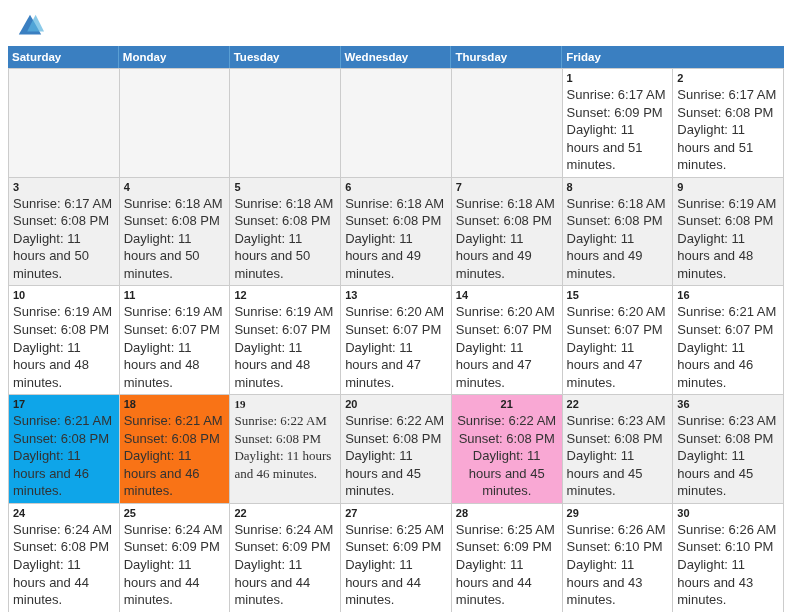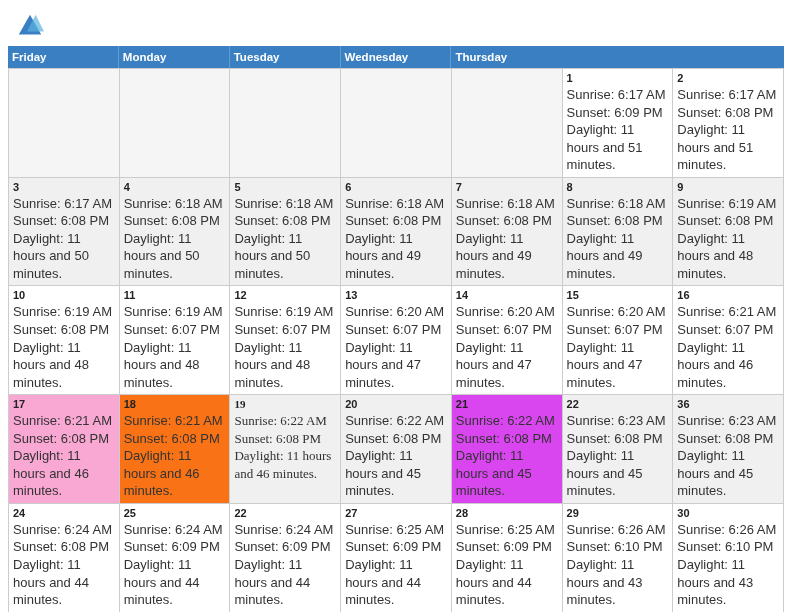--- a/index.html
+++ b/index.html
@@ -133,25 +133,26 @@
       </div>
     </div>
     <div class="title-block">
       <div class="month-title"></div>
       <div class="location"></div>
     </div>
   </div>
 
   <div class="calendar">
     <div class="cal-header" id="cal-header">
-        <div class="cal-header-cell">Friday</div>
+        <div class="cal-header-cell">Saturday</div>
         <div class="cal-header-cell">Monday</div>
         <div class="cal-header-cell">Tuesday</div>
         <div class="cal-header-cell">Wednesday</div>
         <div class="cal-header-cell">Thursday</div>
+        <div class="cal-header-cell">Friday</div>
       </div>
     <div class="cal-body" id="cal-body">
         <div class="cal-cell empty"></div>
         <div class="cal-cell empty"></div>
         <div class="cal-cell empty"></div>
         <div class="cal-cell empty"></div>
         <div class="cal-cell empty"></div>
         <div class="cal-cell">
           <span class="day-num">1</span>
           <div class="cell-text">Sunrise: 6:17 AM<br>Sunset: 6:09 PM<br>Daylight: 11 hours and 51 minutes.</div>
@@ -209,37 +210,37 @@
           <div class="cell-text">Sunrise: 6:20 AM<br>Sunset: 6:07 PM<br>Daylight: 11 hours and 47 minutes.</div>
         </div>
         <div class="cal-cell">
           <span class="day-num">15</span>
           <div class="cell-text">Sunrise: 6:20 AM<br>Sunset: 6:07 PM<br>Daylight: 11 hours and 47 minutes.</div>
         </div>
         <div class="cal-cell">
           <span class="day-num">16</span>
           <div class="cell-text">Sunrise: 6:21 AM<br>Sunset: 6:07 PM<br>Daylight: 11 hours and 46 minutes.</div>
         </div>
-        <div class="cal-cell shaded" style="background: #f9a8d4;">
+        <div class="cal-cell shaded" style="background: #0ea5e9;">
           <span class="day-num">17</span>
           <div class="cell-text">Sunrise: 6:21 AM<br>Sunset: 6:08 PM<br>Daylight: 11 hours and 46 minutes.</div>
         </div>
         <div class="cal-cell shaded" style="background: #f97316;">
           <span class="day-num">18</span>
           <div class="cell-text">Sunrise: 6:21 AM<br>Sunset: 6:08 PM<br>Daylight: 11 hours and 46 minutes.</div>
         </div>
         <div class="cal-cell shaded" style="background: rgb(240, 240, 240); font-family: Liberation Serif, serif;">
           <span class="day-num">19</span>
           <div class="cell-text">Sunrise: 6:22 AM<br>Sunset: 6:08 PM<br>Daylight: 11 hours and 46 minutes.</div>
         </div>
         <div class="cal-cell shaded" style="background: rgb(240, 240, 240);">
           <span class="day-num">20</span>
           <div class="cell-text">Sunrise: 6:22 AM<br>Sunset: 6:08 PM<br>Daylight: 11 hours and 45 minutes.</div>
         </div>
-        <div class="cal-cell shaded" style="background: #d946ef;">
+        <div class="cal-cell shaded" style="background: #f9a8d4; text-align: center;">
           <span class="day-num">21</span>
           <div class="cell-text">Sunrise: 6:22 AM<br>Sunset: 6:08 PM<br>Daylight: 11 hours and 45 minutes.</div>
         </div>
         <div class="cal-cell shaded" style="background: rgb(240, 240, 240);">
           <span class="day-num">22</span>
           <div class="cell-text">Sunrise: 6:23 AM<br>Sunset: 6:08 PM<br>Daylight: 11 hours and 45 minutes.</div>
         </div>
         <div class="cal-cell shaded" style="background: rgb(240, 240, 240);">
           <span class="day-num">36</span>
           <div class="cell-text">Sunrise: 6:23 AM<br>Sunset: 6:08 PM<br>Daylight: 11 hours and 45 minutes.</div>

